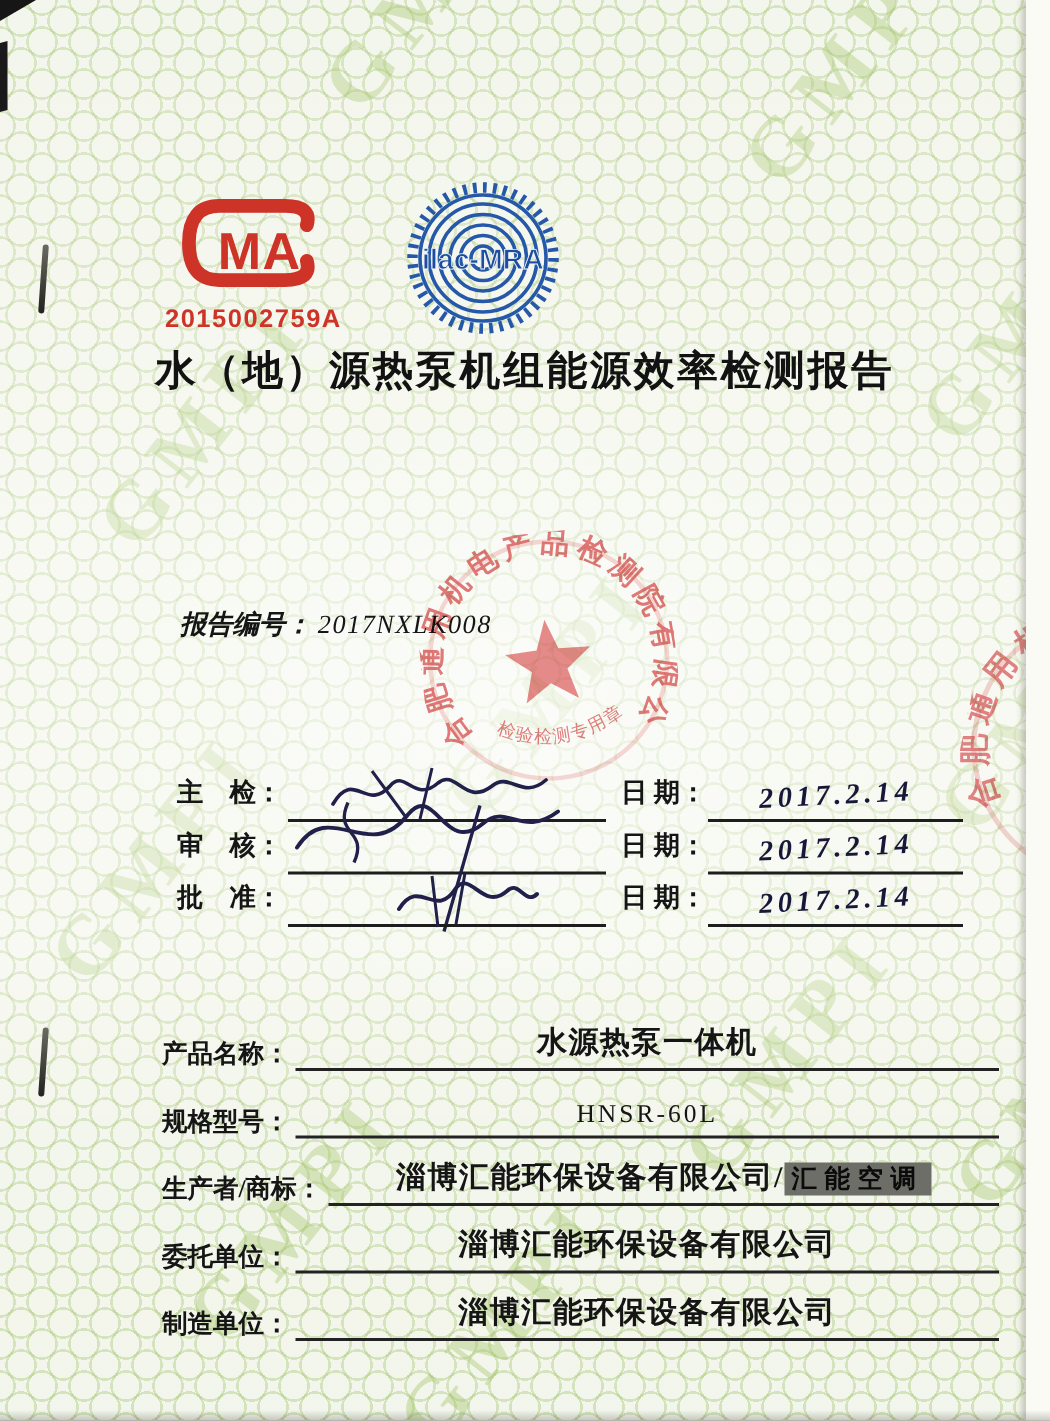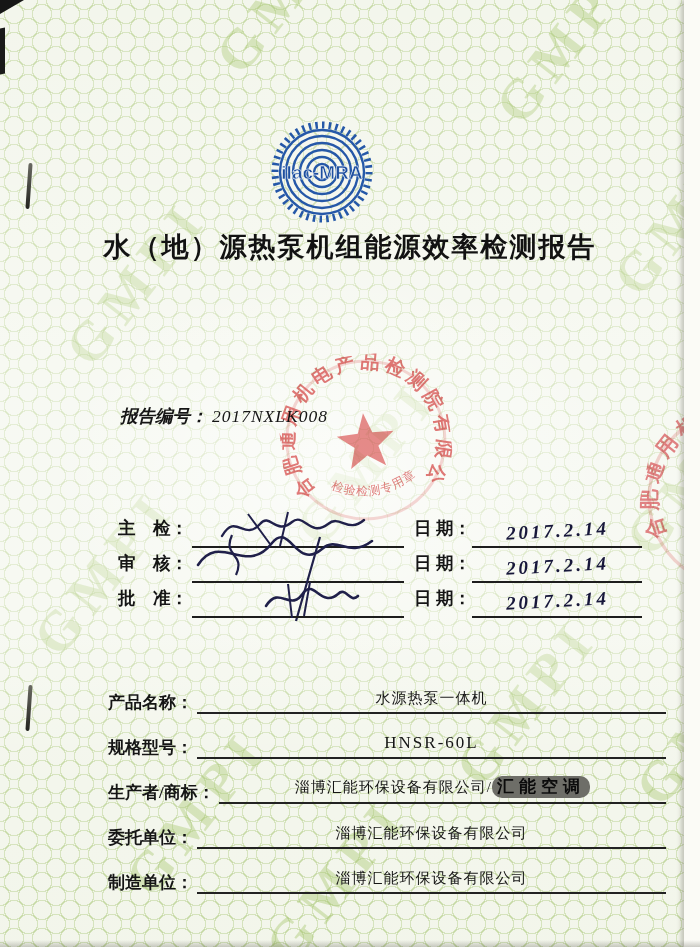--- a/index.html
+++ b/index.html
@@ -60,23 +60,23 @@
   .sig-line svg{position:absolute;left:0;bottom:-6px;overflow:visible;}
   .date-label{width:58px;margin-left:10px;font-weight:bold;white-space:nowrap;}
   .date-line{width:170px;border-bottom:2px solid #1d1d1d;text-align:center;height:30px;}
   .hand{display:inline-block;font-style:italic;font-weight:bold;font-size:19px;
     letter-spacing:3px;transform:rotate(-3deg);color:#17173a;margin-top:4px;}
 
   
   .field-row{position:absolute;left:108px;width:558px;display:flex;align-items:flex-end;height:32px;font-size:17px;}
   .f-label{white-space:nowrap;font-weight:bold;padding-right:4px;text-align:center;}
   .f-line{flex:1;border-bottom:2px solid #222;text-align:center;padding-bottom:4px;white-space:nowrap;}
-  .f-value{font-weight:normal;font-size:15px;letter-spacing:1px;}
+  .f-value{font-weight:bold;font-size:20px;letter-spacing:1px;}
   .f-value.latin{font-weight:normal;letter-spacing:2px;font-size:17px;}
-  .hl{background:#6e6e68;color:#0b0b0b;padding:1px 5px 2px;letter-spacing:5px;font-weight:bold;border-radius:10px;}
+  .hl{background:#6e6e68;color:#0b0b0b;padding:1px 5px 2px;letter-spacing:5px;font-weight:bold;}
 
   
   .stamp{position:absolute;z-index:5;mix-blend-mode:multiply;opacity:.85;}
   .stamp-main{left:281px;top:355px;transform:rotate(-6deg);}
   .stamp-edge{left:642px;top:403px;transform:rotate(12deg);}
 
   
   .edge-right{position:absolute;right:0;top:0;width:16px;height:100%;z-index:6;
     background:#fbfbf6;box-shadow:-3px 0 4px rgba(110,110,95,.35);}
   .edge-bottom{position:absolute;left:0;bottom:0;width:100%;height:7px;z-index:6;
@@ -100,20 +100,27 @@
   <span class="wm" style="left:8px;top:540px">GMPI</span>
   <span class="wm" style="left:270px;top:430px">GMPI</span>
   <span class="wm" style="left:600px;top:440px">GMPI</span>
   <span class="wm" style="left:100px;top:780px">GMPI</span>
   <span class="wm" style="left:430px;top:670px">GMPI</span>
   <span class="wm" style="left:610px;top:690px">GMPI</span>
   <span class="wm" style="left:240px;top:848px">GMPI</span>
 
   <div class="content">
 
+    <div class="cma">
+      <svg width="104" height="64" viewBox="0 0 104 70">
+        <path d="M 92 22 Q 96 8 76 8 H 28 Q 6 8 6 35 Q 6 62 28 62 H 76 Q 96 62 92 48" fill="none" stroke="#cd3327" stroke-width="10" stroke-linecap="round"></path>
+        <text x="27" y="54" font-size="38" font-weight="bold" fill="#cd3327" font-family="Liberation Sans, sans-serif" letter-spacing="1">MA</text>
+      </svg>
+      <div class="cma-number">2015002759A</div>
+    </div>
 
     <div class="ilac">
       <svg width="104" height="104" viewBox="0 0 104 104">
         <circle cx="52" cy="52" r="47" fill="none" stroke="#2558a8" stroke-width="7" stroke-dasharray="2.5 4.2"></circle>
         <g fill="none" stroke="#2558a8" stroke-width="2.4">
           <circle cx="52" cy="52" r="8"></circle>
             <circle cx="52" cy="52" r="15"></circle>
           <circle cx="52" cy="52" r="22"></circle>
             <circle cx="52" cy="52" r="29"></circle>
           <circle cx="52" cy="52" r="36"></circle>

